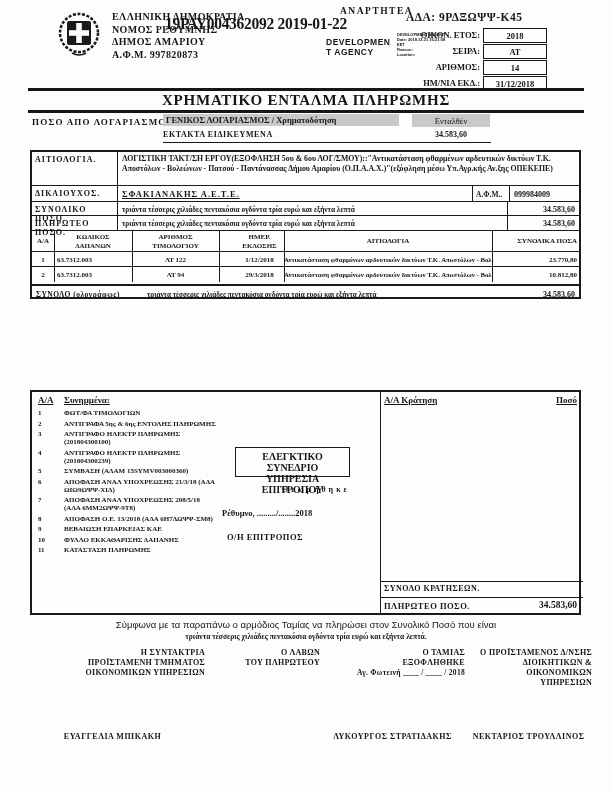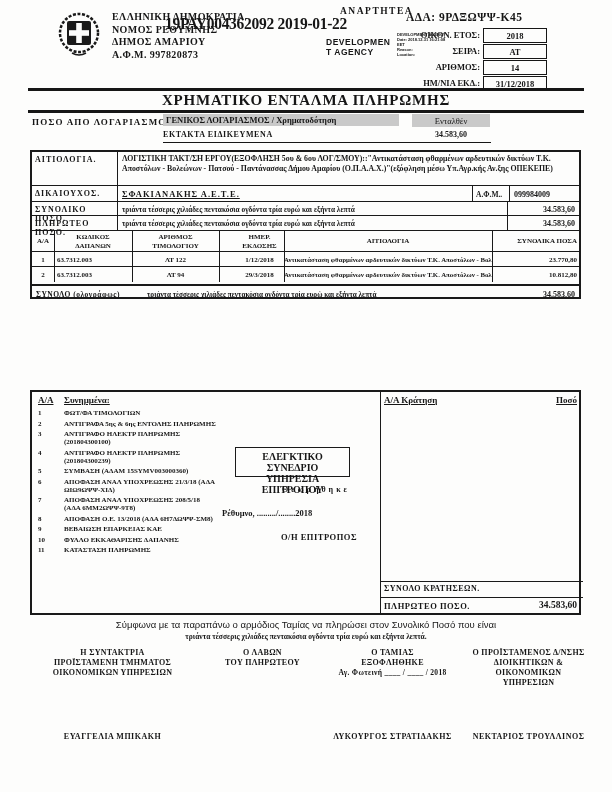--- a/index.html
+++ b/index.html
@@ -75,33 +75,33 @@
   .att-aa{left:6px;top:3px;font-size:9px;font-weight:bold;text-decoration:underline;}
   .att-title{left:32px;top:3px;font-size:9px;font-weight:bold;text-decoration:underline;}
   .att-list{left:6px;top:17px;width:200px;}
   .att-item{display:flex;margin-bottom:2.5px;}
   .att-num{width:26px;font-size:7px;font-weight:bold;flex:none;}
   .att-text{width:152px;font-size:7px;font-weight:bold;line-height:8px;}
   .court-box{left:203px;top:55px;width:115px;height:30px;border:1.5px solid #1a1a1a;box-sizing:border-box;
     text-align:center;font-size:10px;font-weight:bold;line-height:11px;padding-top:3px;}
   .theorithike{left:203px;top:93px;width:115px;text-align:right;font-size:8px;font-weight:bold;letter-spacing:3px;}
   .rethimno{left:190px;top:116px;width:150px;font-size:8.5px;font-weight:bold;}
-  .epitropos{left:195px;top:140px;width:130px;text-align:right;font-size:8.5px;font-weight:bold;letter-spacing:.5px;}
+  .epitropos{left:195px;top:140px;width:130px;text-align:left;font-size:8.5px;font-weight:bold;letter-spacing:.5px;}
   .krat-left{left:352px;top:3px;font-size:9px;font-weight:bold;text-decoration:underline;}
   .krat-right{left:505px;top:3px;width:40px;text-align:right;font-size:9px;font-weight:bold;text-decoration:underline;}
   .krat-line1{left:348px;top:189px;width:203px;border-top:1.5px solid #1a1a1a;}
   .krat-total{left:352px;top:192px;font-size:8px;font-weight:bold;letter-spacing:.5px;}
   .krat-line2{left:348px;top:205px;width:203px;border-top:1.5px solid #1a1a1a;}
   .krat-pay-label{left:352px;top:209px;font-size:8.5px;font-weight:bold;letter-spacing:.5px;}
   .krat-pay-amt{left:460px;top:208px;width:85px;text-align:right;font-size:9.5px;font-weight:bold;}
   
   .instr1{left:0;top:619px;width:612px;text-align:center;font-family:"Liberation Sans",sans-serif;font-size:9.5px;}
   .instr2{left:0;top:632px;width:612px;text-align:center;font-size:7.5px;font-weight:bold;}
   .sigs{left:20px;top:648px;width:572px;display:flex;}
-  .sig-col{text-align:center;font-size:8px;font-weight:bold;line-height:10px;letter-spacing:.3px;}
+  .sig-col{text-align:right;font-size:8px;font-weight:bold;line-height:10px;letter-spacing:.3px;}
   .sig-col .small{font-size:7.5px;font-weight:bold;}
   .w1{width:185px;} .w2{width:115px;} .w3{width:145px;} .w4{width:127px;}
   .names{left:20px;top:732px;width:572px;display:flex;}
   .name{font-size:8px;font-weight:bold;text-align:center;letter-spacing:.5px;}
 </style>
 </head>
 <body>
 
 <div id="doc">
 

